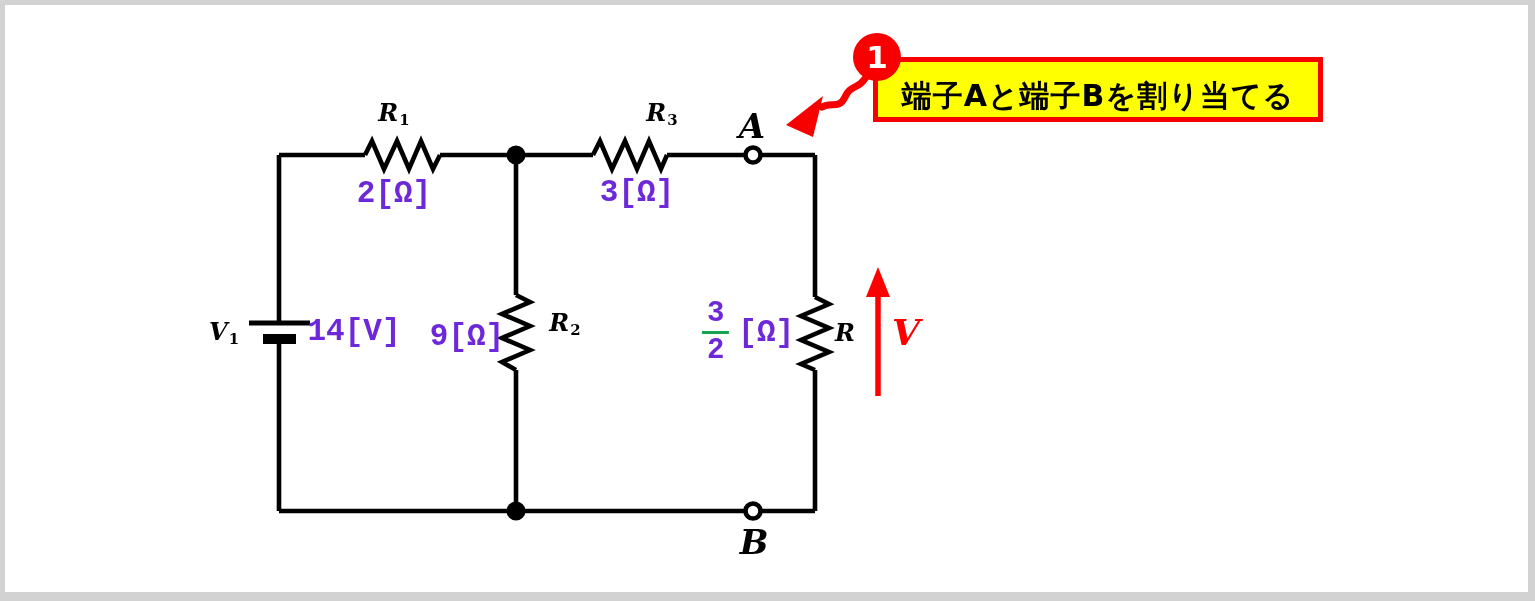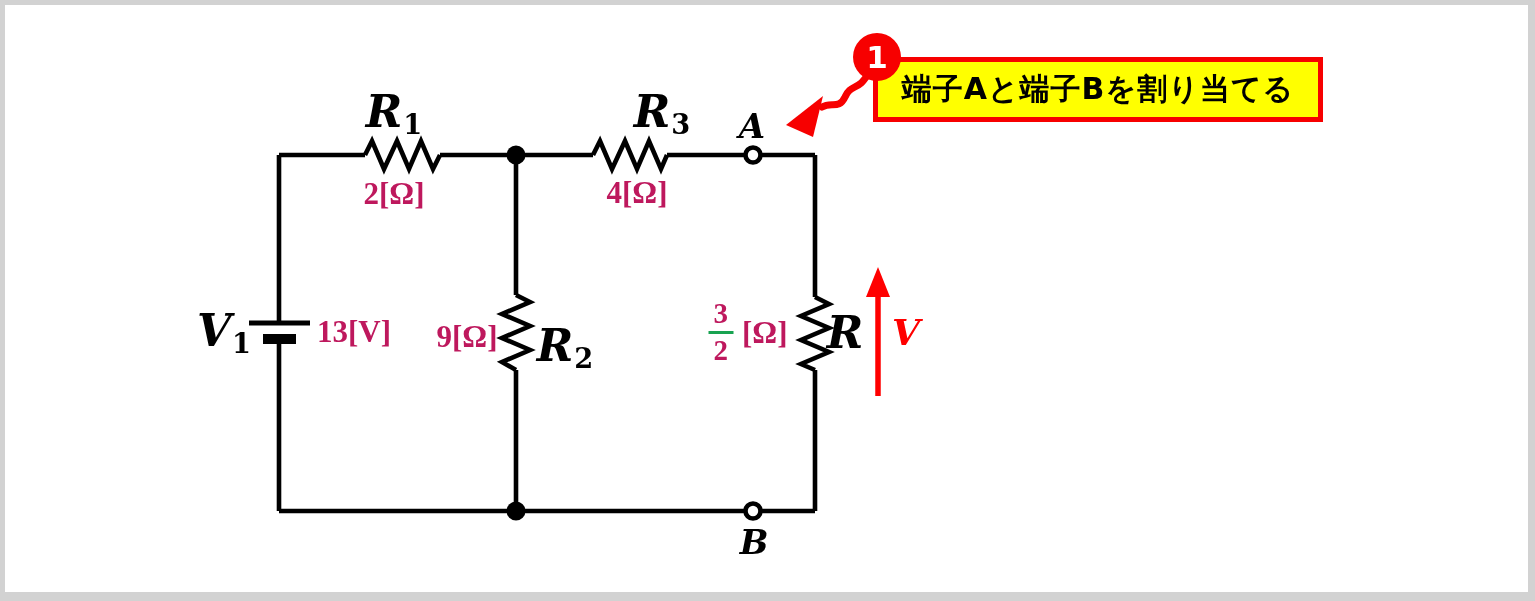--- a/index.html
+++ b/index.html
@@ -13,41 +13,41 @@
     border-style: solid; border-color: #D2D2D2; border-width: 5px 7px 9px 5px;
   }
   .circuit-svg { position: absolute; left: 0; top: 0; }
 
   .lbl {
     position: absolute; transform: translate(-50%, -50%);
     white-space: nowrap; line-height: 1;
   }
   .math {
     font-family: "DejaVu Serif", serif; font-style: italic; font-weight: bold;
-    color: #000000; font-size: 44px;
+    color: #000000; font-size: 24px;
   }
   .math sub {
     font-style: normal; font-size: 0.62em; vertical-align: -0.25em; margin-left: 1px;
   }
   .val {
-    font-family: Liberation Serif, serif; font-weight: bold;
-    color: #be185d; font-size: 31px;
+    font-family: Liberation Mono, monospace; font-weight: bold;
+    color: #6d28d9; font-size: 31px;
   }
   .terminal-lbl { font-size: 34px; }
   .arrow-lbl { color: #FF0000; font-size: 36px; }
 
   .frac-row { display: flex; align-items: center; gap: 9px; }
   .fraction { display: inline-flex; flex-direction: column; align-items: center; font-size: 29px; }
   .fraction .num { border-bottom: 3px solid #18A351; padding: 0 5px 3px 5px; }
   .fraction .den { padding-top: 2px; }
 
   .callout-box {
     position: absolute; left: 873px; top: 57px; width: 450px; height: 65px;
     background: #FFFF00; border: 5px solid #F70000; z-index: 10;
-    display: flex; align-items: center; justify-content: center;
+    display: flex; align-items: flex-end; justify-content: center;
     font-family: "DejaVu Sans", sans-serif; font-weight: bold;
     font-size: 30px; color: #000000; letter-spacing: 1px;
   }
   .step-badge {
     position: absolute; left: 853px; top: 33px; width: 48px; height: 48px;
     background: #F70000; border-radius: 50%; z-index: 11;
     display: flex; align-items: center; justify-content: center;
     font-family: "DejaVu Sans", sans-serif; font-weight: bold;
     font-size: 31px; color: #ffffff;
   }
@@ -97,31 +97,31 @@
     </g>
 
     <g>
       <path d="M 869,72 C 859,92 851,83 845,97 C 839,110 831,101 822,107" stroke="#F70000" stroke-width="7" fill="none" stroke-linecap="round"></path>
       <polygon points="786,125 823,96 813,137" fill="#F70000"></polygon>
     </g>
   </svg>
 
   <div class="lbl math" style="left:394px; top:114px;"><span>R</span><sub>1</sub></div>
   <div class="lbl math" style="left:662px; top:114px;"><span>R</span><sub>3</sub></div>
-  <div class="lbl math" style="left:565px; top:348px;"><span>R</span><sub>2</sub></div>
+  <div class="lbl math" style="left:565px; top:324px;"><span>R</span><sub>2</sub></div>
   <div class="lbl math" style="left:845px; top:333px;"><span>R</span></div>
   <div class="lbl math" style="left:224px; top:333px;"><span>V</span><sub>1</sub></div>
 
   <div class="lbl math terminal-lbl" style="left:752px; top:126px;">A</div>
   <div class="lbl math terminal-lbl" style="left:754px; top:542px;">B</div>
 
   <div class="lbl val" style="left:394px; top:193px;">2[Ω]</div>
-  <div class="lbl val" style="left:637px; top:192px;">4[Ω]</div>
+  <div class="lbl val" style="left:637px; top:192px;">3[Ω]</div>
   <div class="lbl val" style="left:467px; top:336px;">9[Ω]</div>
-  <div class="lbl val" style="left:354px; top:331px;">13[V]</div>
+  <div class="lbl val" style="left:354px; top:331px;">14[V]</div>
 
   <div class="lbl val frac-row" style="left:748px; top:332px;">
     <span class="fraction">
       <span class="num">3</span>
       <span class="den">2</span>
     </span>
     <span>[Ω]</span>
   </div>
 
   <div class="lbl math arrow-lbl" style="left:906px; top:332px;">V</div>

